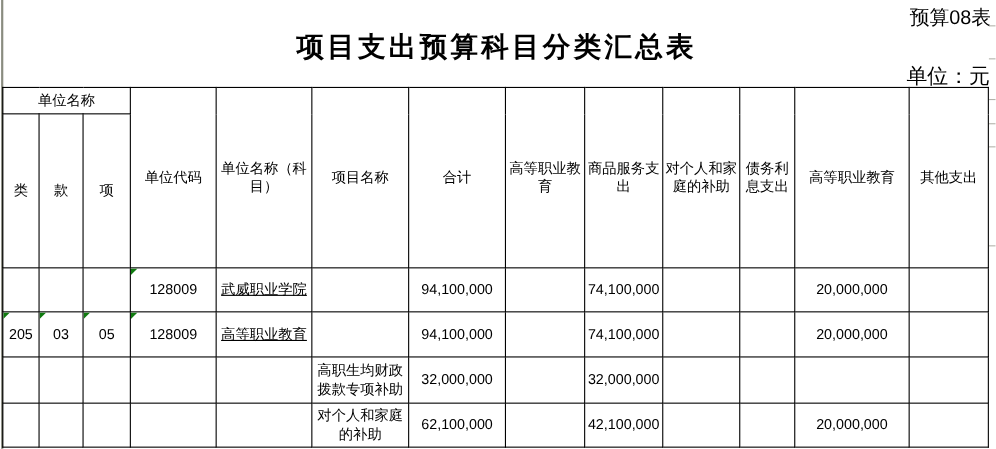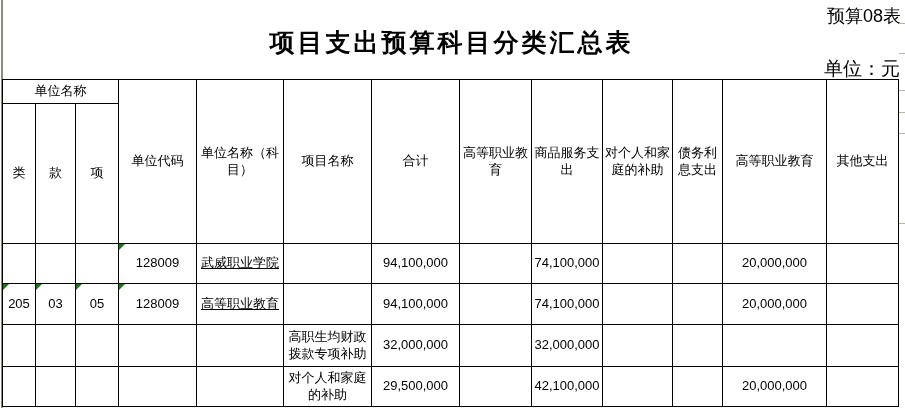--- a/index.html
+++ b/index.html
@@ -124,21 +124,21 @@
     <td></td>
     <td></td>
   </tr>
   <tr class="r3">
     <td></td>
     <td></td>
     <td></td>
     <td></td>
     <td class="al-l"></td>
     <td>对个人和家庭的补助</td>
-    <td>29,500,000</td>
+    <td>62,100,000</td>
     <td></td>
     <td>42,100,000</td>
     <td></td>
     <td></td>
     <td>20,000,000</td>
     <td></td>
   </tr>
 </tbody>
   </table>
 

